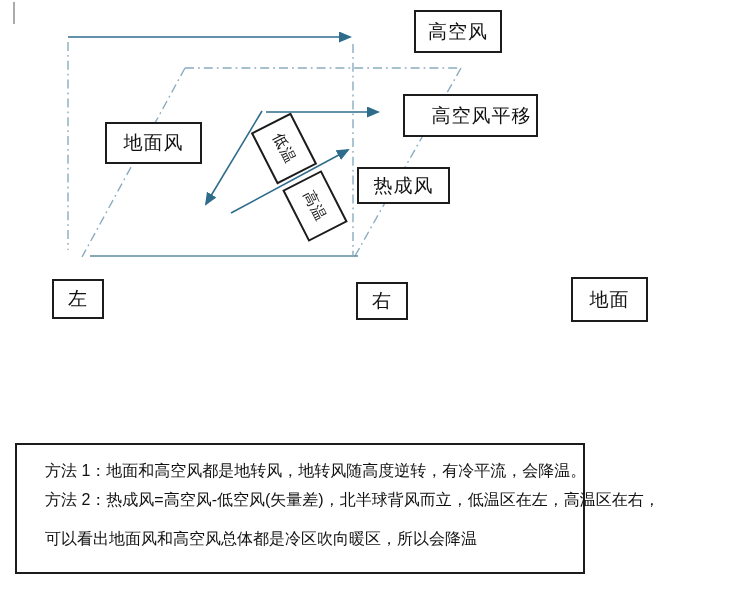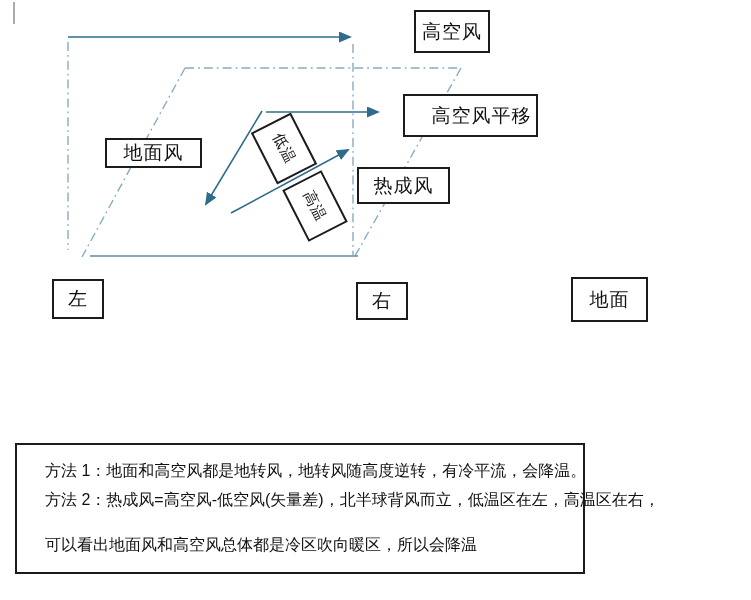--- a/index.html
+++ b/index.html
@@ -22,21 +22,21 @@
     display:flex; align-items:center; justify-content:center;
     font-size:15px; color:#111111; z-index:2; box-sizing:border-box; letter-spacing:1px;
   }
   .notes {
     position:absolute; left:15px; top:443px; width:570px; height:131px;
     border:2px solid #1c1c1c; box-sizing:border-box; padding:11px 28px;
     font-size:16px; line-height:29px; color:#111111; background:#ffffff; z-index:3;
   }
   .notes p { margin:0; white-space:nowrap; }
   .notes p.m2 { margin-top:0; }
-  .notes p.m2b { margin-top:16px; }
+  .notes p.m2b { margin-top:10px; }
 </style>
 </head>
 <body>
 
 <div class="stage">
 
   <span class="caret"></span>
 
   <svg class="lines" width="751" height="600" viewBox="0 0 751 600">
     <defs>
@@ -56,30 +56,30 @@
     <line class="solid" x1="231" y1="213" x2="348" y2="150" marker-end="url(#ah)"></line>
   </svg>
 
   <div class="tbox" style="left:255px; top:126px; width:58px; height:45px; transform:rotate(63deg);">
     <span>低温</span>
   </div>
   <div class="tbox" style="left:286px; top:184px; width:58px; height:44px; transform:rotate(63deg);">
     <span>高温</span>
   </div>
 
-  <div class="lbox" style="left:414px; top:10px; width:76px; height:43px;text-align:right;">
+  <div class="lbox" style="left:414px; top:10px; width:88px; height:43px;text-align:right;">
     <span>高空风</span>
   </div>
   <div class="lbox" style="left:403px; top:94px; width:135px; height:43px;padding-left:22px;">
     <span>高空风平移</span>
   </div>
   <div class="lbox" style="left:357px; top:167px; width:93px; height:37px;align-items:center;">
     <span>热成风</span>
   </div>
-  <div class="lbox" style="left:105px; top:122px; width:97px; height:30px;margin-top:16px;">
+  <div class="lbox" style="left:105px; top:122px; width:97px; height:42px;">
     <span>地面风</span>
   </div>
   <div class="lbox" style="left:52px; top:279px; width:52px; height:40px;">
     <span>左</span>
   </div>
   <div class="lbox" style="left:356px; top:282px; width:52px; height:38px;">
     <span>右</span>
   </div>
   <div class="lbox" style="left:571px; top:277px; width:77px; height:45px;align-items:center;">
     <span>地面</span>

